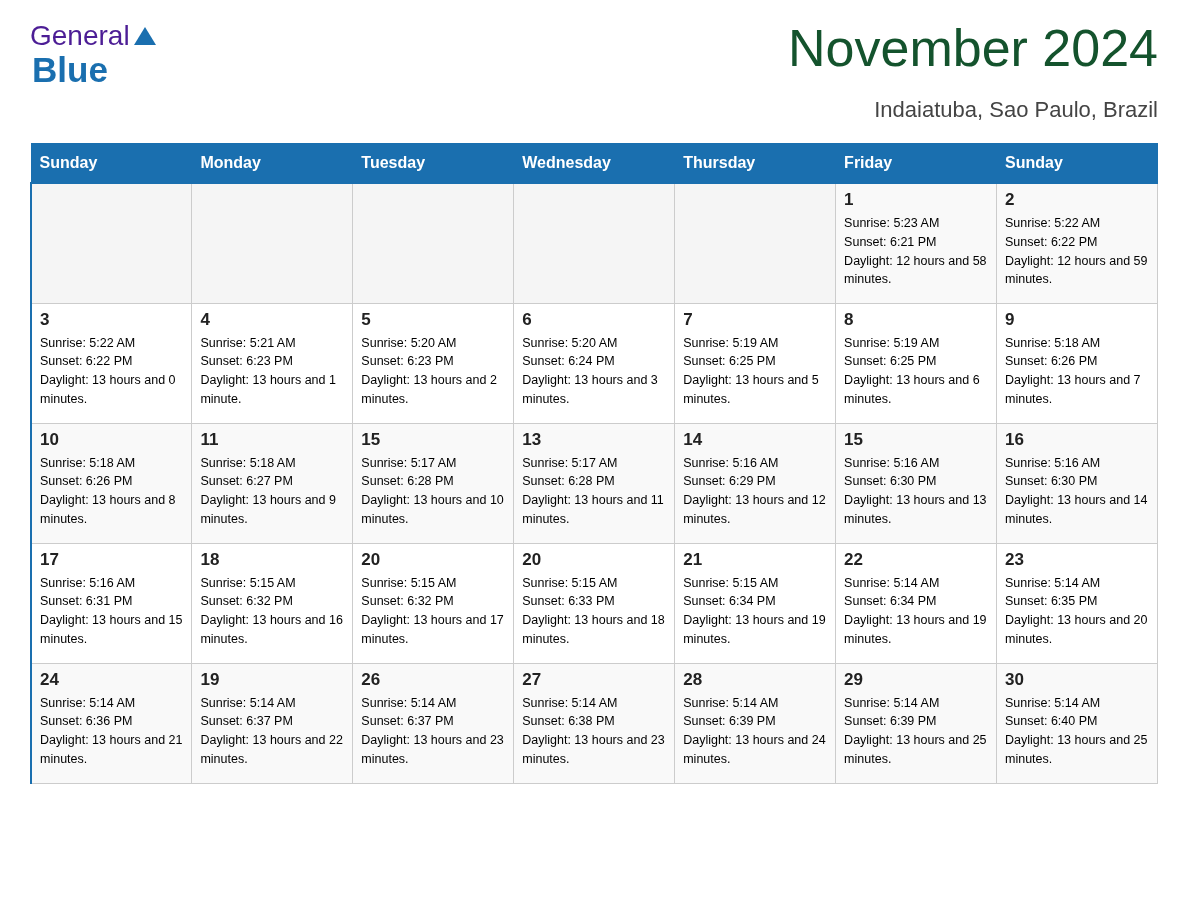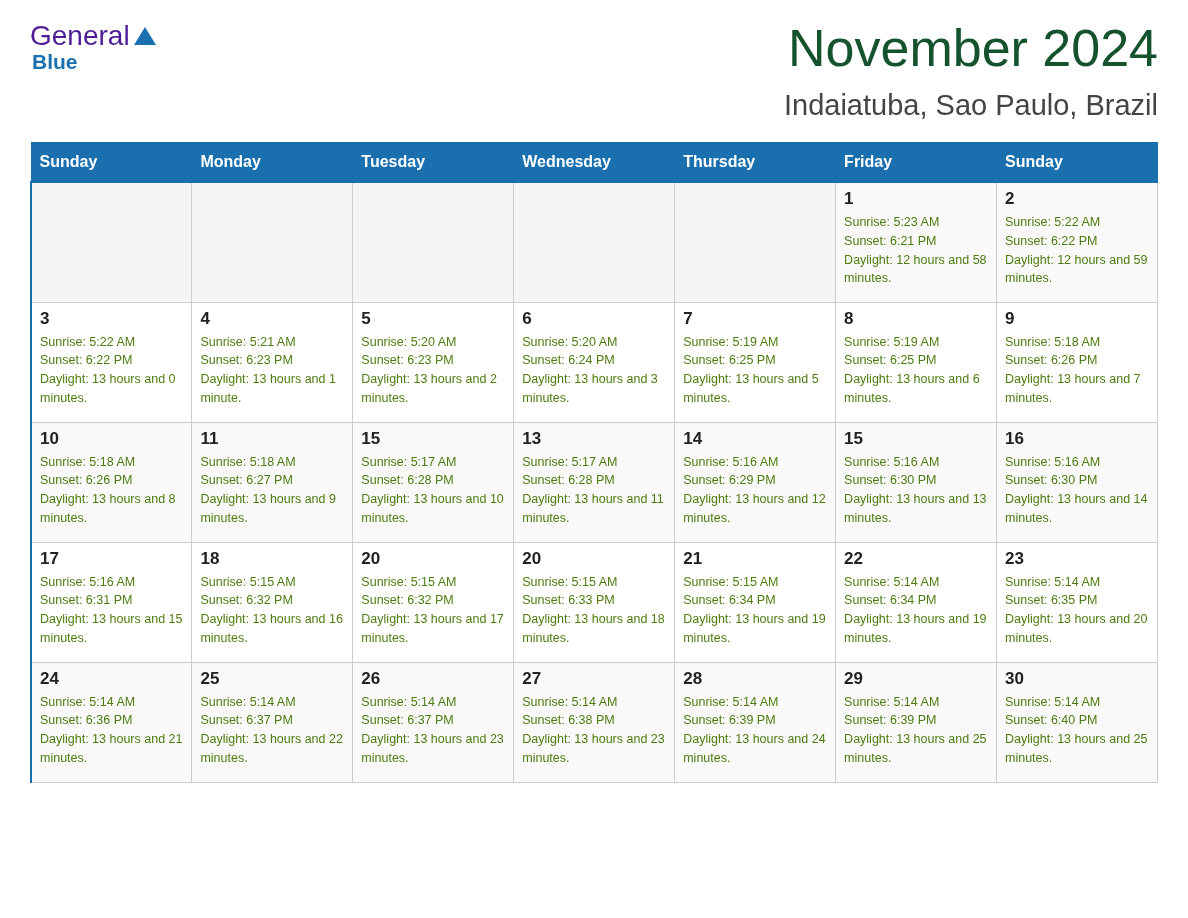--- a/index.html
+++ b/index.html
@@ -44,23 +44,23 @@
     .title-block {
       text-align: right;
     }
     .calendar-title {
       font-size: 52px;
       font-weight: normal;
       color: #14532d;
       line-height: 1.1;
     }
     .calendar-subtitle {
-      font-size: 29px;
+      font-size: 22px;
       color: #444;
-      margin-top: 12px;
+      margin-top: 20px;
     }
     table {
       width: 100%;
       border-collapse: collapse;
       table-layout: fixed;
       border-radius: 32px;
     }
     thead tr th {
       background-color: #1a6faf;
       color: #fff;
@@ -88,21 +88,21 @@
     }
     .day-number {
       font-size: 17px;
       font-weight: bold;
       color: #222;
       display: block;
       margin-bottom: 4px;
     }
     .day-info {
       font-size: 12.5px;
-      color: #4d7c0f;
+      color: #000000;
       line-height: 1.5;
     }
     .empty-cell {
       background: #f5f5f5 !important;
     }
     
     tbody tr td:first-child {
       border-left: 2px solid #1a6faf;
     }
     
@@ -118,21 +118,21 @@
 
 <div class="header">
   <div class="logo">
     <div class="logo-right">
       <div class="logo-top-row">
         <span class="logo-text-general">General</span>
         <div style="display:flex; flex-direction:column; align-items:flex-start; margin-left:2px;">
           <div style="width:0;height:0;border-left:11px solid transparent;border-right:11px solid transparent;border-bottom:18px solid #1a6faf; margin-left:2px;"></div>
         </div>
       </div>
-      <span class="logo-text-blue" style="margin-top:-2px; font-size:21px; font-weight:bold; color:#1a6faf;">Blue</span>
+      <span class="logo-text-blue" style="margin-top:-2px; font-size:35px; font-weight:bold; color:#1a6faf;">Blue</span>
     </div>
   </div>
   <div class="title-block">
     <div class="calendar-title">November 2024</div>
     <div class="calendar-subtitle">Indaiatuba, Sao Paulo, Brazil</div>
   </div>
 </div>
 
 <table>
   <thead>
@@ -299,21 +299,21 @@
         </td>
       </tr>
       <tr>
         <td>
           <span class="day-number">24</span>
           <div class="day-info" style="white-space: pre-line;">Sunrise: 5:14 AM
 Sunset: 6:36 PM
 Daylight: 13 hours and 21 minutes.</div>
         </td>
         <td>
-          <span class="day-number">25</span>
+          <span class="day-number">19</span>
           <div class="day-info" style="white-space: pre-line;">Sunrise: 5:14 AM
 Sunset: 6:37 PM
 Daylight: 13 hours and 22 minutes.</div>
         </td>
         <td>
           <span class="day-number">26</span>
           <div class="day-info" style="white-space: pre-line;">Sunrise: 5:14 AM
 Sunset: 6:37 PM
 Daylight: 13 hours and 23 minutes.</div>
         </td>

